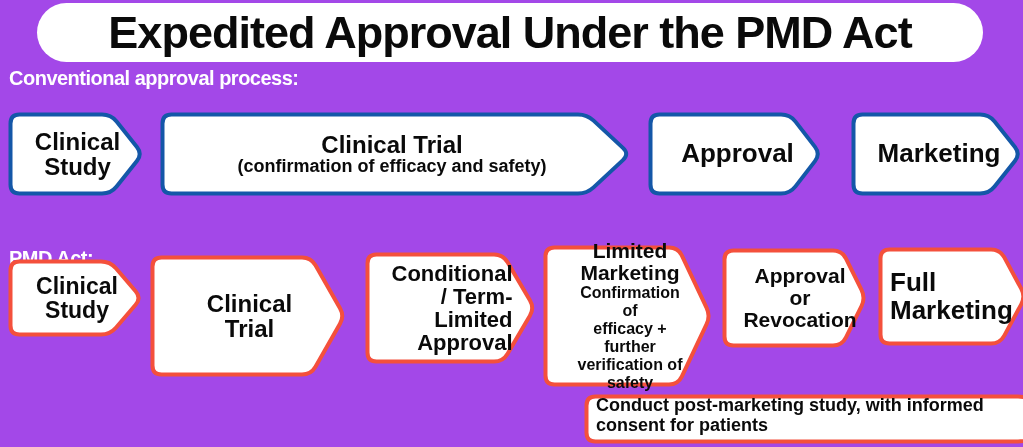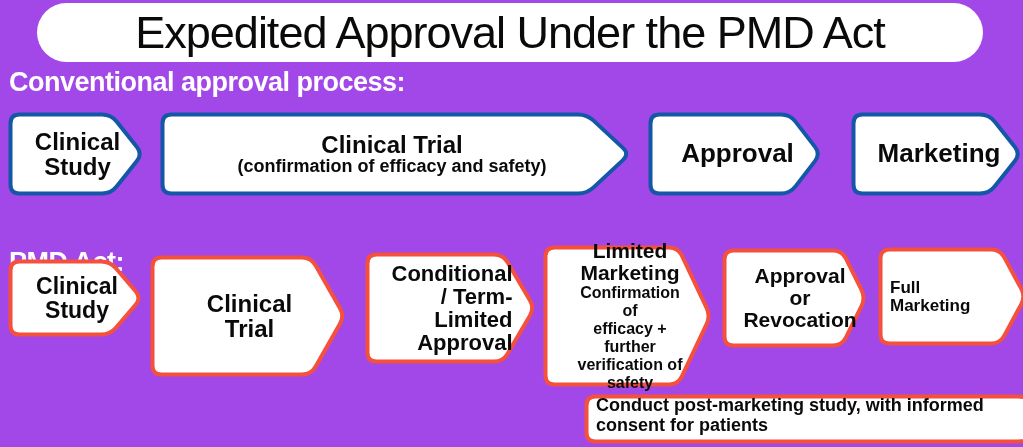--- a/index.html
+++ b/index.html
@@ -7,24 +7,24 @@
     width:1023px;height:447px;overflow:hidden;position:relative;
     font-family:"Liberation Sans","DejaVu Sans",sans-serif;
   }
   #stage{position:absolute;inset:0;width:1023px;height:447px;}
   .title-pill{
     position:absolute;left:37px;top:3px;width:946px;height:59px;
     background:#ffffff;border-radius:32px;
     display:flex;align-items:center;justify-content:center;
   }
   .title-pill span{
-    font-size:45px;font-weight:normal;color:#0a0a0a;letter-spacing:-1px;white-space:nowrap;
+    font-size:45px;font-weight:bold;color:#0a0a0a;letter-spacing:-1px;white-space:nowrap;
   }
   .heading{
-    position:absolute;left:9px;color:#ffffff;font-weight:bold;font-size:27px;
+    position:absolute;left:9px;color:#ffffff;font-weight:bold;font-size:20px;
     letter-spacing:-0.5px;white-space:nowrap;
   }
   .arrow{position:absolute;}
   .arrow svg{position:absolute;left:0;top:0;display:block;}
   .arrow .content{
     position:absolute;inset:0;display:flex;flex-direction:column;
     align-items:center;justify-content:center;text-align:center;
     color:#0a0a0a;z-index:2;line-height:1.05;padding-left:32px;
   }
   .arrow.left .content{align-items:flex-start;text-align:left;padding-left:12px;}
@@ -135,21 +135,21 @@
 or
 Revocation</div>
     </div>
   </div>
 
   <div class="arrow pmd left" style="left:878px;top:247px;width:150px;height:99px;">
       <svg width="150" height="99">
         <path d="M2.5 11.5 Q2.5 2.5 11.5 2.5 L113.0 2.5 Q122.0 2.5 126.3 10.4 L143.2 41.6 Q147.5 49.5 143.2 57.4 L126.3 88.6 Q122.0 96.5 113.0 96.5 L11.5 96.5 Q2.5 96.5 2.5 87.5 Z" fill="#ffffff" stroke="#f4503c" stroke-width="4" stroke-linejoin="round"></path>
       </svg>
     <div class="content" style="padding-right:24px;">
-      <div class="arrow-label" style="font-size:17px;">Full
+      <div class="arrow-label" style="font-size:26px;">Full
 Marketing</div>
     </div>
   </div>
 
   <div class="arrow pmd left" style="left:545px;top:394px;width:475px;height:44px;margin-left:39px;">
       <svg width="475" height="50">
         <path d="M2.5 11.5 Q2.5 2.5 11.5 2.5 L434.0 2.5 Q443.0 2.5 450.2 8.0 L465.3 19.5 Q472.5 25.0 465.3 30.5 L450.2 42.0 Q443.0 47.5 434.0 47.5 L11.5 47.5 Q2.5 47.5 2.5 38.5 Z" fill="#ffffff" stroke="#f4503c" stroke-width="4" stroke-linejoin="round"></path>
       </svg>
     <div class="content" style="padding-right:34px;">
       <div class="arrow-label" style="font-size:18px;line-height:1.1;">Conduct post-marketing study, with informed

